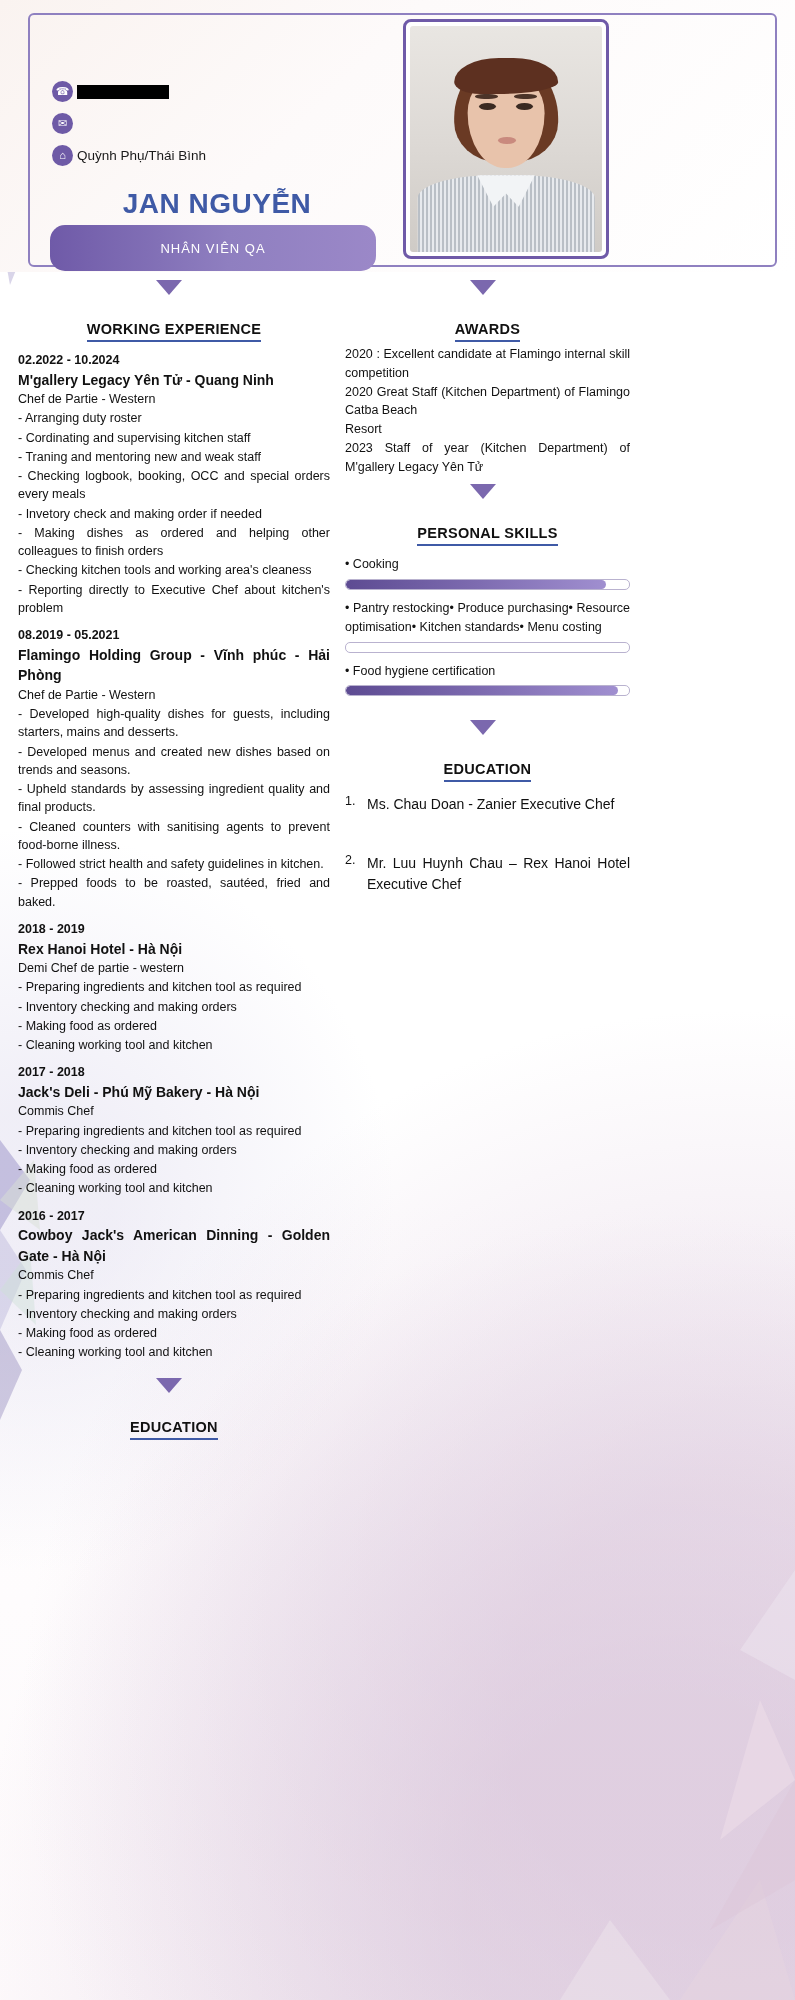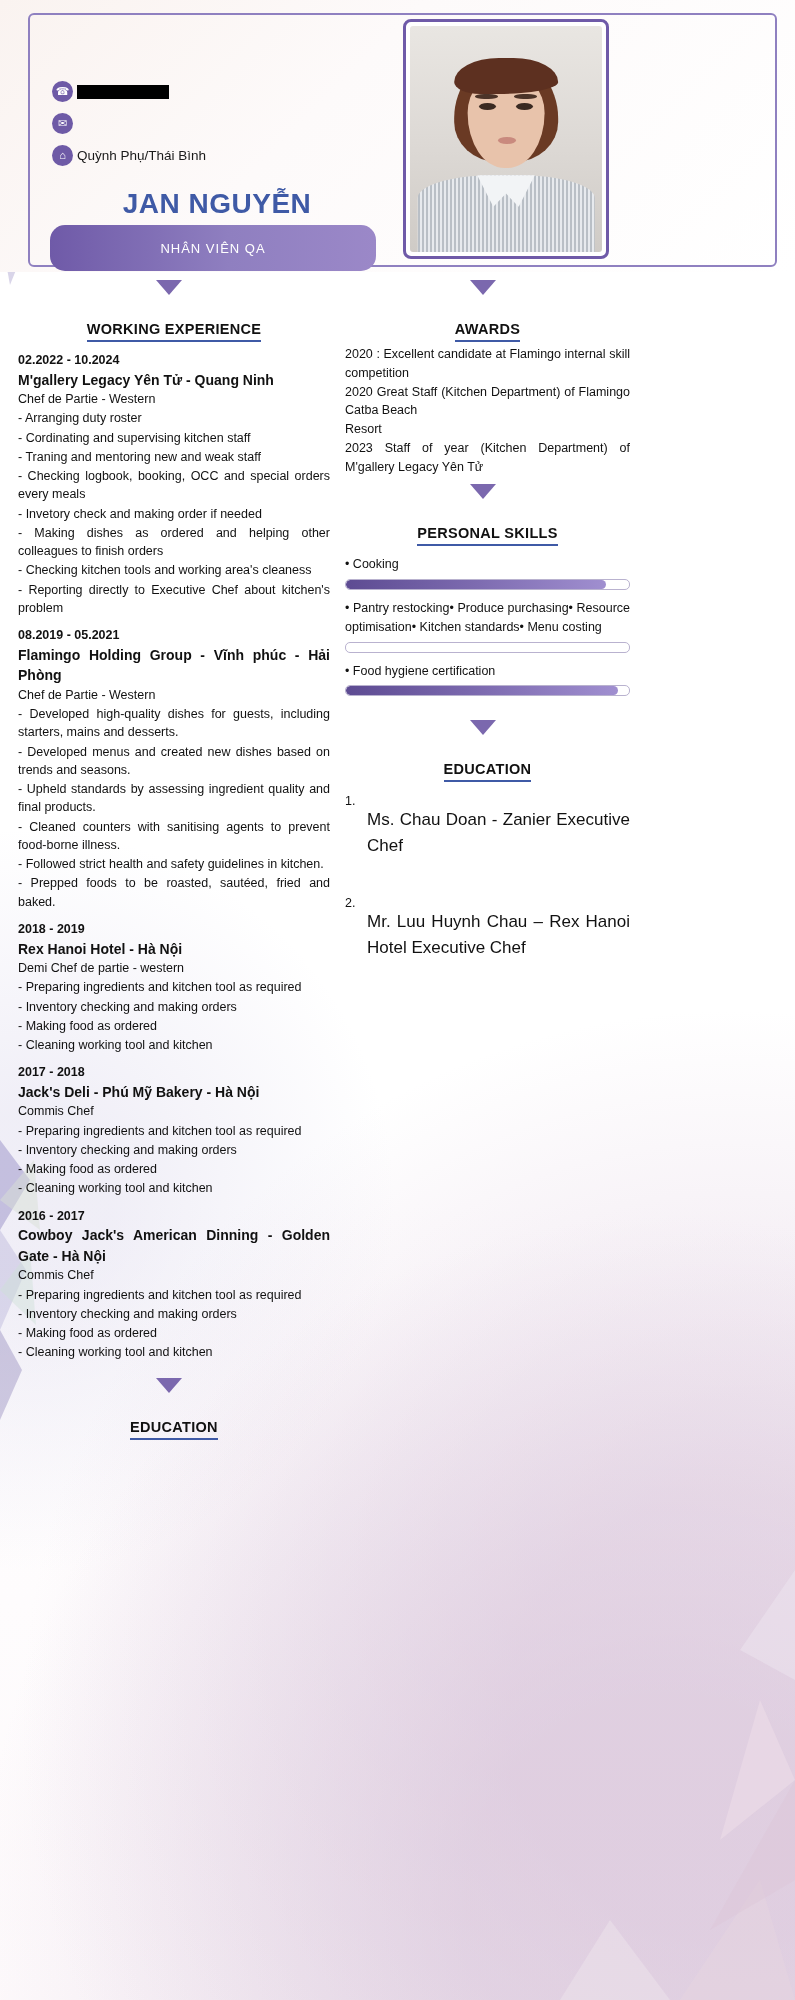--- a/index.html
+++ b/index.html
@@ -111,21 +111,21 @@
   .bar{
     height:9px;border-radius:5px;margin-top:5px;
     background:#fff;border:1px solid #b9b2cf;overflow:hidden;position:relative;
   }
   .bar-fill{
     position:absolute;left:0;top:0;bottom:0;border-radius:5px;
     background:linear-gradient(90deg,#5d4b92 0%,#7d6bb0 50%,#a08fd0 100%);
   }
   .ref-item{display:flex;margin-top:12px;}
   .ref-num{font-size:12.5px;color:#111;width:22px;flex:0 0 22px;}
-  .ref-text{font-size:17px;color:#111;line-height:1.5;text-align:justify;flex:1;margin-top:13px;}
+  .ref-text{font-size:14px;color:#111;line-height:1.5;text-align:justify;flex:1;}
   .ref-gap{height:26px;}
   .edu-head{margin-top:8px;}
 </style>
 </head>
 <body>
 
 <div class="page">
 
   <svg class="poly" style="left:0;top:0;" width="795" height="300">
     <polygon points="0,0 70,0 30,70" fill="#b9b0d8" opacity="0.55"></polygon>

